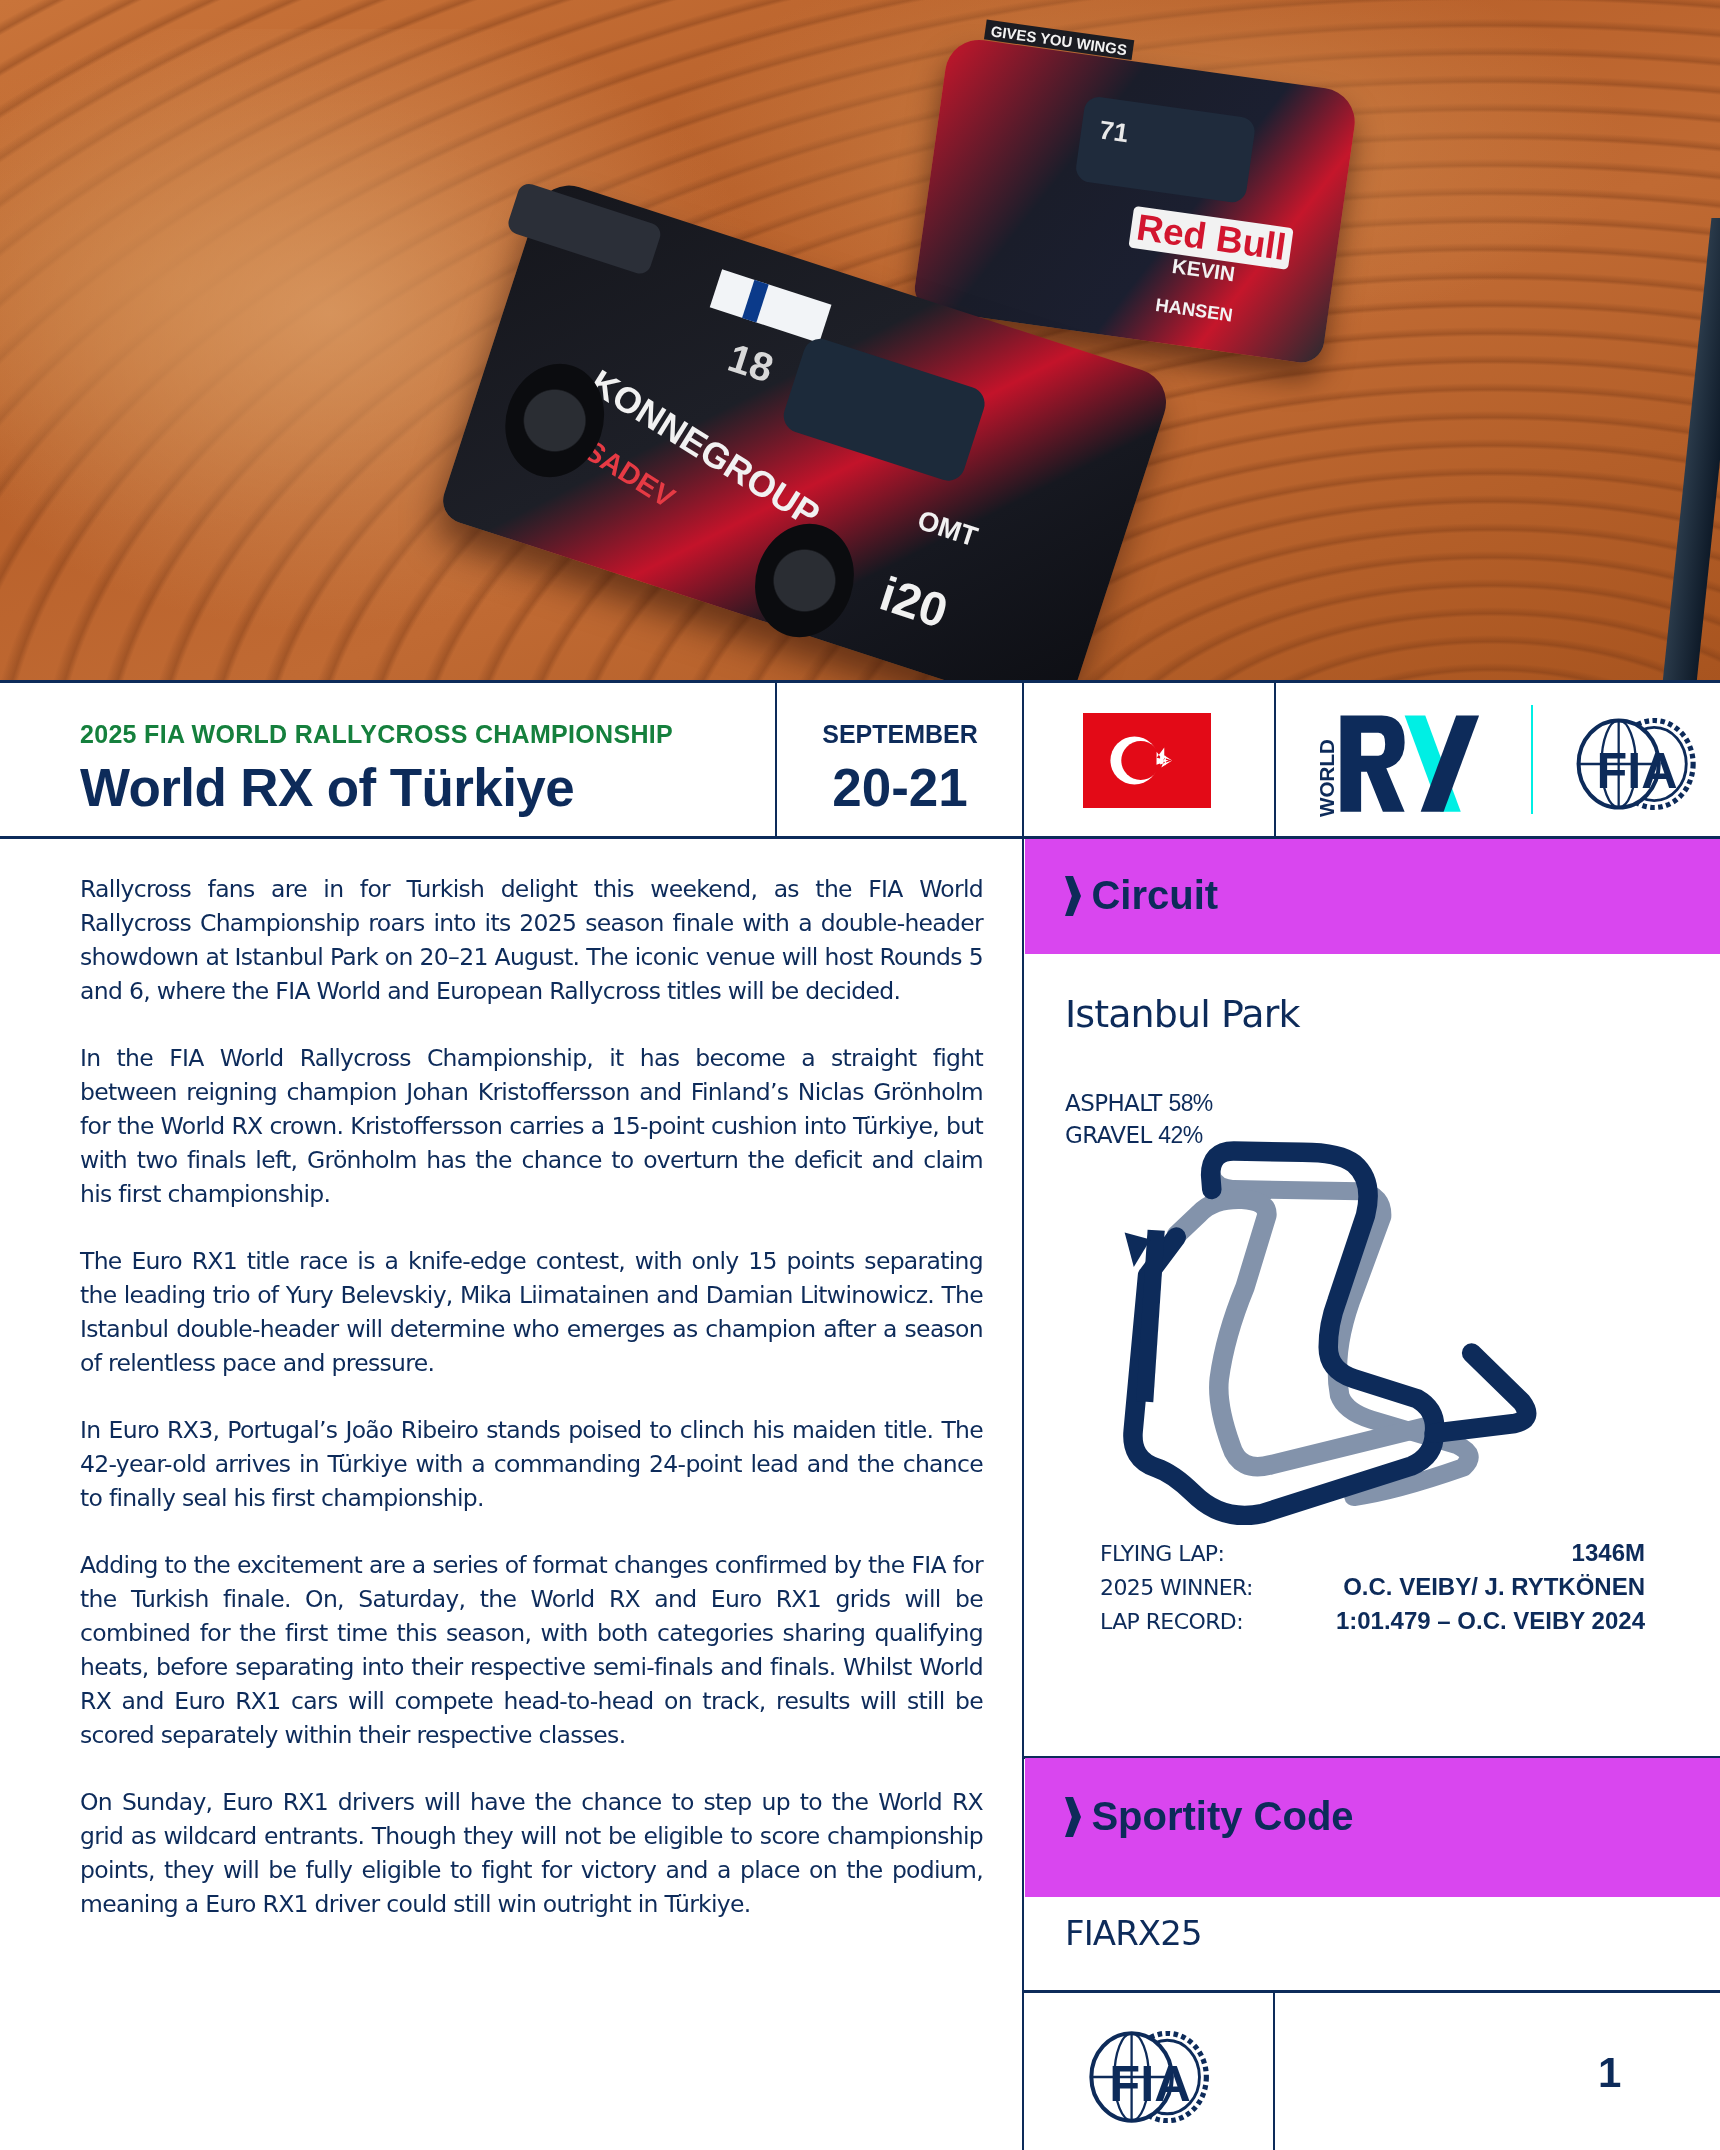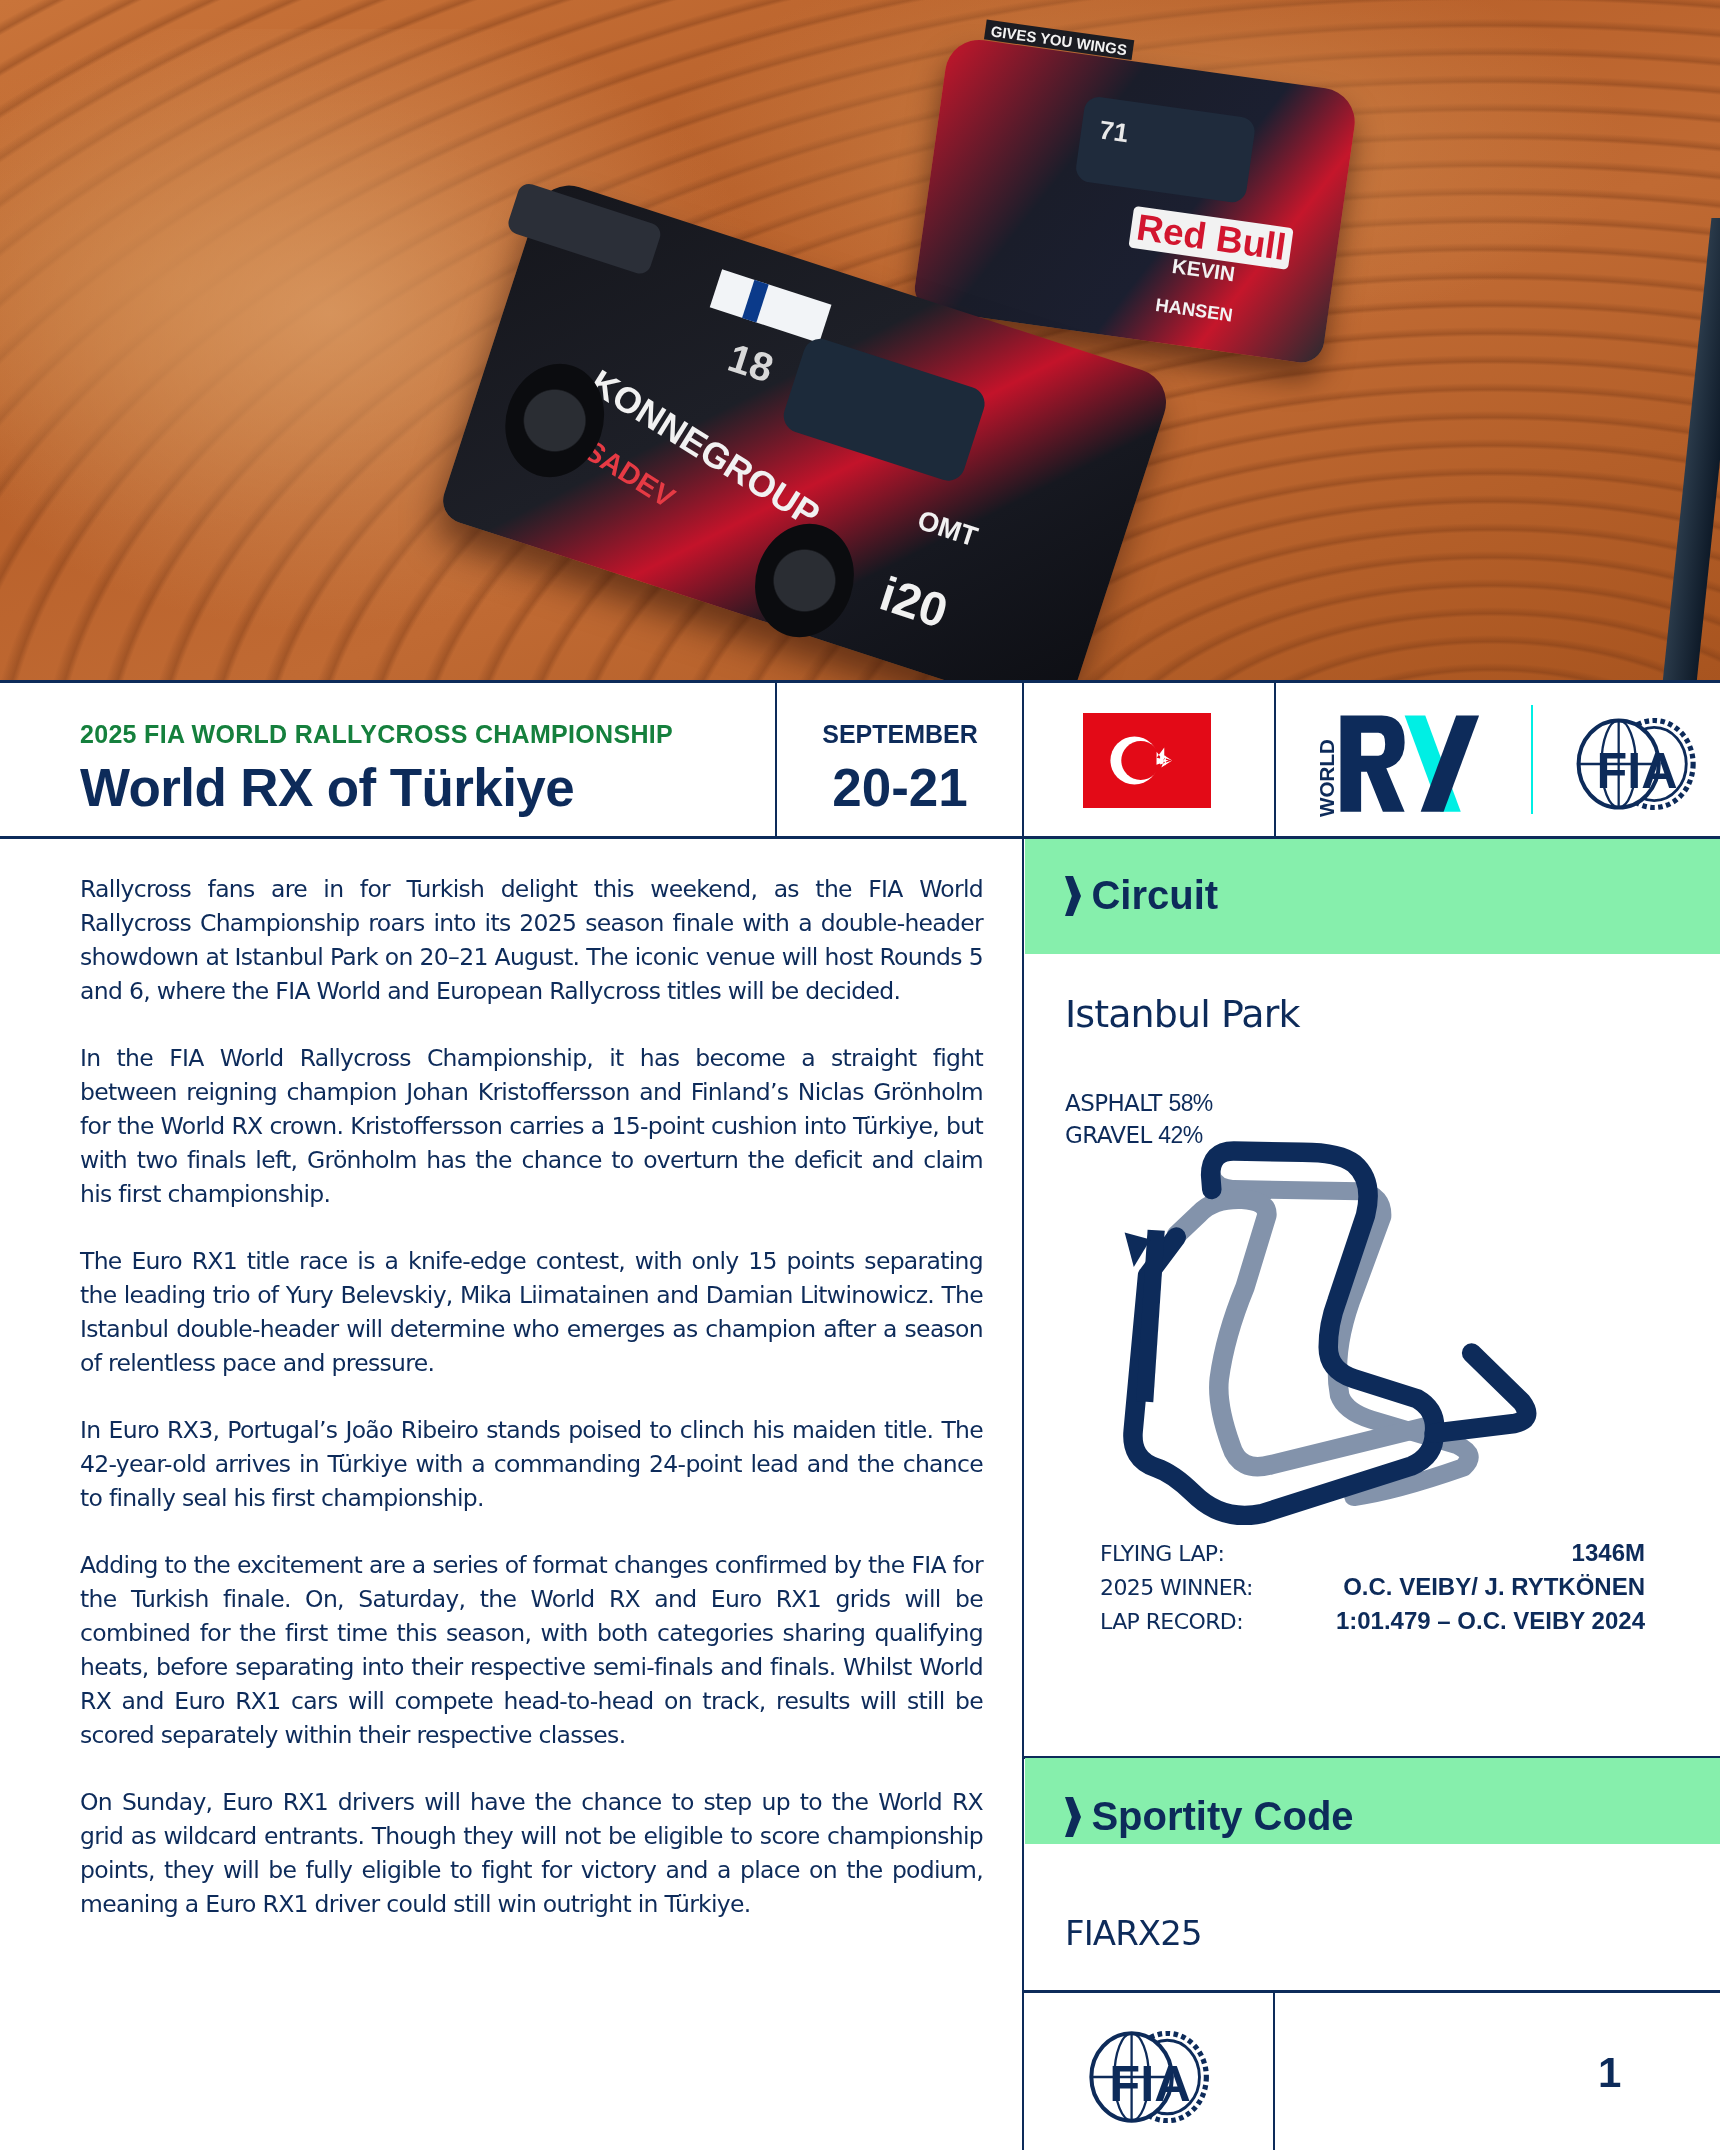--- a/index.html
+++ b/index.html
@@ -76,21 +76,21 @@
 
   
   .body-col { position: absolute; left: 80px; top: 872px; width: 903px; }
   .body-col p {
     font-family: "DejaVu Sans", sans-serif; font-size: 23.5px; line-height: 34px; color: #0d2b5a;
     text-align: justify; margin-bottom: 33px; font-weight: normal; letter-spacing: -0.7px;
   }
 
   
   .sidebar { position: absolute; left: 1024px; top: 838px; width: 697px; height: 1312px; }
-  .band { position: absolute; left: 1.1px; width: 696px; background: #86efac; }
+  .band { position: absolute; left: 1.1px; width: 696px; background: #d946ef; }
   .band-title { position: absolute; left: 40px; font-size: 40px; font-weight: bold; color: #0d2b5a; white-space: nowrap; display: flex; align-items: center; }
   .chev { display: inline-block; width: 16px; height: 40px; margin-right: 10.3px; }
   .circuit-name { position: absolute; left: 41px; top: 154px; font-family: "DejaVu Sans", sans-serif; font-size: 38px; color: #0d2b5a; font-weight: normal; letter-spacing: -0.9px; }
   .surface { position: absolute; left: 41px; font-family: "DejaVu Sans", sans-serif; font-size: 23px; color: #0d2b5a; letter-spacing: -0.6px; }
   .surface b { font-family: "Liberation Sans", sans-serif; font-weight: normal; margin-top: 36px; }
   .track { position: absolute; left: 89px; top: 297px; width: 505px; height: 390px; }
   .stats { position: absolute; left: 76px; top: 701px; width: 545px; }
   .stat-row { display: flex; justify-content: space-between; align-items: baseline; height: 34px; }
   .stat-label { font-family: "DejaVu Sans", sans-serif; font-size: 22px; color: #0d2b5a; letter-spacing: -0.6px; }
   .stat-value { font-family: "Liberation Sans", sans-serif; font-size: 24px; font-weight: bold; color: #0d2b5a; white-space: nowrap; }
@@ -227,21 +227,21 @@
       <span class="stat-label">2025 WINNER:</span>
       <span class="stat-value">O.C. VEIBY/ J. RYTKÖNEN</span>
     </div>
     <div class="stat-row">
       <span class="stat-label">LAP RECORD:</span>
       <span class="stat-value">1:01.479 – O.C. VEIBY 2024</span>
     </div>
   </div>
 
   <div class="rule" style="left:0; top:918px; width:697px; height:2.9px;"></div>
-  <div class="band" style="top:920px; height:86px;">
+  <div class="band" style="top:920px; height:139px;">
     <div class="band-title" style="top:36px;">
       <svg class="chev" viewBox="0 0 28 70">
         <polygon points="0,0 14,0 28,35 14,70 0,70 12,35" fill="#0d2b5a"></polygon>
       </svg>
       <span>Sportity Code</span>
     </div>
   </div>
 
   <div class="code-value">FIARX25</div>
 

